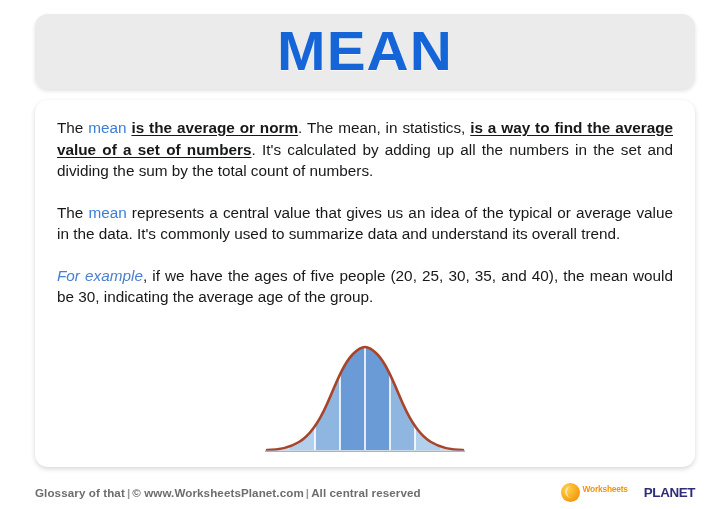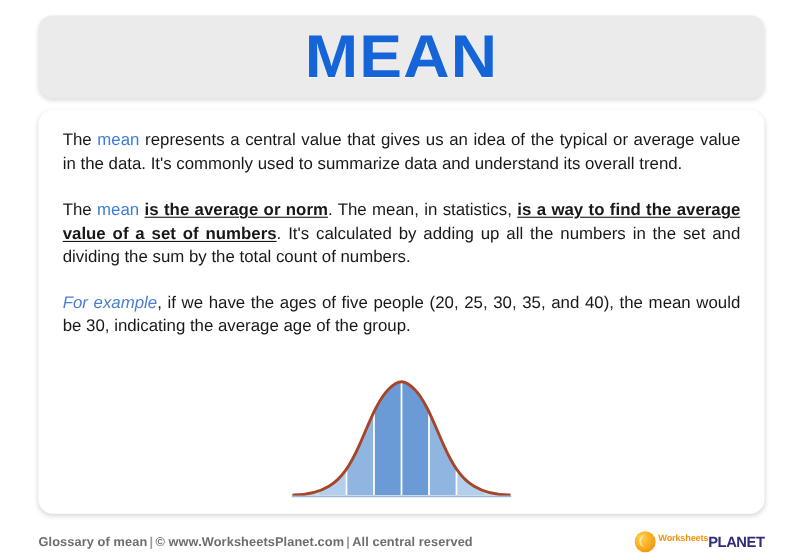--- a/index.html
+++ b/index.html
@@ -151,39 +151,40 @@
     color: #f2940d;
     letter-spacing: -0.2px;
   }
   .logo-bottom {
     font-family: "Liberation Sans", sans-serif;
     font-size: 13.4px;
     font-weight: bold;
     color: #2f2d7a;
     letter-spacing: -0.4px;
     margin-top: 1px;
+    margin-left: 16px;
   }
 </style>
 </head>
 <body>
 
 <div class="sheet">
 
   <div class="title-panel">
     <div class="title-text">MEAN</div>
   </div>
 
   <div class="body-panel">
 
     <p class="para">
+      <span>The </span><span class="kw">mean</span><span> </span><span class="ul">is the average or norm</span><span>. The mean, in statistics, </span><span class="ul">is a way to find the average value of a set of numbers</span><span>. It's calculated by adding up all the numbers in the set and dividing the sum by the total count of numbers.</span>
+    </p>
+
+    <p class="para">
       <span>The </span><span class="kw">mean</span><span> represents a central value that gives us an idea of the typical or average value in the data. It's commonly used to summarize data and understand its overall trend.</span>
-    </p>
-
-    <p class="para">
-      <span>The </span><span class="kw">mean</span><span> </span><span class="ul">is the average or norm</span><span>. The mean, in statistics, </span><span class="ul">is a way to find the average value of a set of numbers</span><span>. It's calculated by adding up all the numbers in the set and dividing the sum by the total count of numbers.</span>
     </p>
 
     <p class="para">
       <span class="ex">For example</span><span>, if we have the ages of five people (20, 25, 30, 35, and 40), the mean would be 30, indicating the average age of the group.</span>
     </p>
 
     <div class="curve-wrap">
       <svg class="curve-svg" width="200" height="118" viewBox="0 0 200 118">
         <defs>
           <clipPath id="bellClip">
@@ -228,21 +229,21 @@
                  C 176,106 186,108 198,108" fill="none" stroke="#a8442a" stroke-width="2.6" stroke-linecap="round"></path>
 
         <line x1="0" y1="109.3" x2="200" y2="109.3" stroke="#9bb7d4" stroke-width="1.6"></line>
       </svg>
     </div>
 
   </div>
 
   <div class="footer">
     <div class="footer-text">
-      <span>Glossary of mean</span><span class="footer-sep">|</span><span>© www.WorksheetsPlanet.com</span><span class="footer-sep">|</span><span>All central reserved</span>
+      <span>Glossary of that</span><span class="footer-sep">|</span><span>© www.WorksheetsPlanet.com</span><span class="footer-sep">|</span><span>All central reserved</span>
     </div>
 
     <div class="logo">
       <div class="logo-mark"></div>
       <div class="logo-words">
         <span class="logo-top">Worksheets</span>
         <span class="logo-bottom">PLANET</span>
       </div>
     </div>
   </div>

